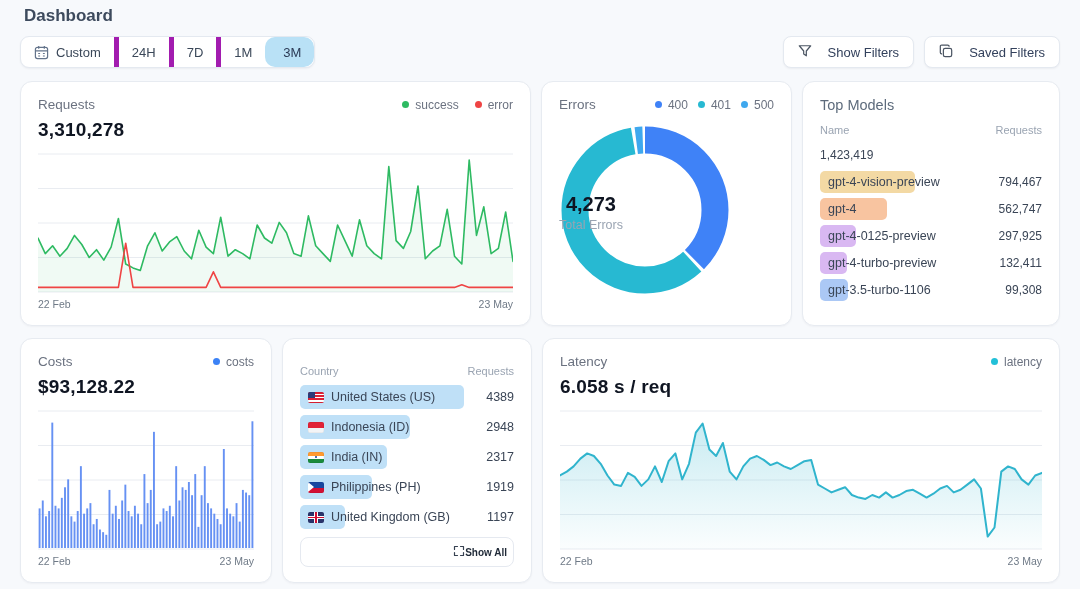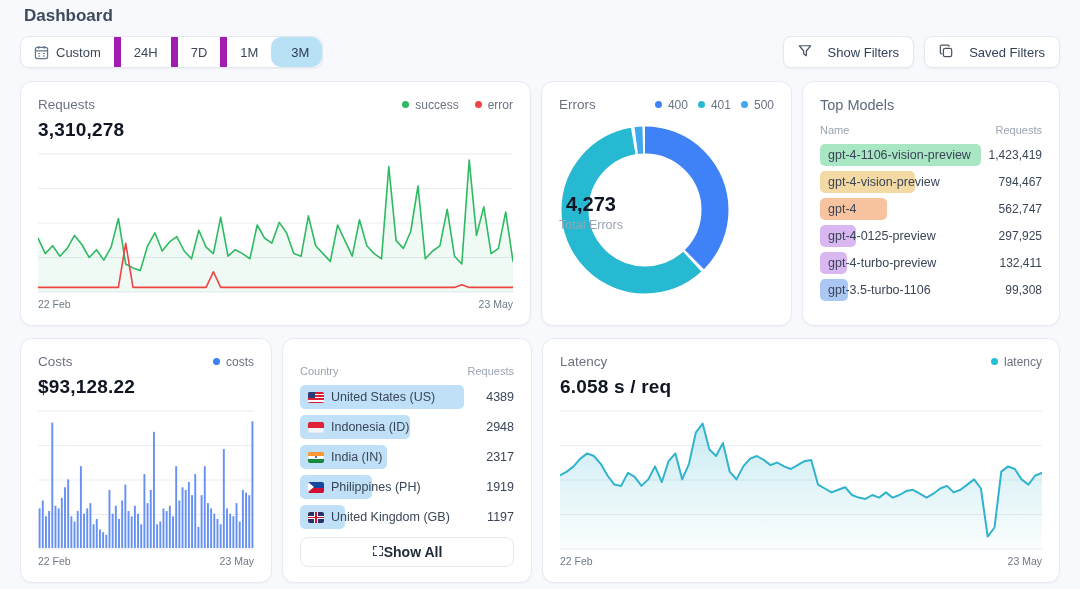--- a/index.html
+++ b/index.html
@@ -10,21 +10,21 @@
     font-family:"Liberation Sans", sans-serif;
   }
   .page { padding:0 20px; }
   .page-title { font-size:17px; font-weight:700; color:#3d4a5d; margin:6px 4px 0; }
 
   
   .toolbar { display:flex; justify-content:space-between; align-items:center; margin-top:10px; }
   .seg { display:flex; background:#fff; border:1px solid #e4e9f0; border-radius:9px;
          overflow:hidden; height:32px; box-shadow:0 1px 2px rgba(16,24,40,.05); }
   .seg-item { display:flex; align-items:center; gap:7px; padding:0 13px; font-size:13px;
-         color:#3b4859; background:transparent; border:none; border-left:7px solid #a21caf;
+         color:#3b4859; background:transparent; border:none; border-left:5px solid #a21caf;
          cursor:pointer; font-family:inherit; }
   .seg-item:first-child { border-left:none; }
   .seg-item.active { background:#b9e1f6; border-radius:10px; border-left-color:transparent; color:#2b3a55; font-weight:400; }
   .seg-item svg { display:block; }
   .toolbar-right { display:flex; gap:10px; }
   .btn { display:flex; align-items:center; gap:16px; background:#fff; border:1px solid #e4e9f0;
          border-radius:8px; height:32px; padding:0 14px; font-size:13px; color:#33415c;
          box-shadow:0 1px 2px rgba(16,24,40,.05); cursor:pointer; font-family:inherit; }
 
   
@@ -61,23 +61,23 @@
   .mlabel { position:absolute; left:8px; top:0; line-height:22px; font-size:12.5px; color:#3a4556; white-space:nowrap; }
   .mval { font-size:12px; color:#3a4556; }
 
   .crow { display:flex; align-items:center; justify-content:space-between; height:24px; margin-bottom:6px; }
   .cname { position:relative; flex:1; height:24px; margin-right:8px; }
   .cbar { position:absolute; left:0; top:0; height:100%; border-radius:5px; background:#bfe0f7; }
   .clabel { position:absolute; left:8px; top:0; height:24px; display:flex; align-items:center; gap:7px;
             font-size:12.5px; color:#3a4556; white-space:nowrap; }
   .cval { font-size:12.5px; color:#3a4556; }
 
-  .showall { margin-top:auto; display:flex; align-items:center; justify-content:center; 
+  .showall { margin-top:auto; display:flex; align-items:center; justify-content:flex-end; 
              border:1px solid #e5e9f0; border-radius:8px; height:30px; background:#fff;
-             font-size:14px; color:#1f2937; cursor:pointer; font-family:inherit; font-weight:600; }
+             font-size:10px; color:#1f2937; cursor:pointer; font-family:inherit; font-weight:600; }
 
   
   .flag { width:16px; height:11px; border-radius:2px; display:inline-block; position:relative;
           overflow:hidden; flex:none; box-shadow:0 0 0 .5px rgba(0,0,0,.08) inset; }
   .flag-us { background:repeating-linear-gradient(to bottom,#dd2033 0 1.6px,#fff 1.6px 3.2px); }
   .flag-us::after { content:""; position:absolute; left:0; top:0; width:7px; height:6px; background:#2c3b78; }
   .flag-id { background:linear-gradient(to bottom,#e12237 0 50%,#f3f4f6 50%); }
   .flag-in { background:linear-gradient(to bottom,#ff9a30 0 34%,#fff 34% 66%,#1a8a3c 66%); }
   .flag-in::after { content:""; position:absolute; left:6.7px; top:4.2px; width:2.6px; height:2.6px;
                     border-radius:50%; background:#1c3f94; }
@@ -197,24 +197,20 @@
     <section class="card card-models">
       <div class="card-head">
         <span class="card-title" style="font-size:14.5px;color:#5d6b7c">Top Models</span>
       </div>
       <div class="tbl-head">
         <span>Name</span>
         <span>Requests</span>
       </div>
       <div id="modelRows">
           <div class="mrow">
-      <span class="mname">
-        <span class="mbar" style="width:100.0%;background:#a9e6c3"></span>
-        <span class="mlabel">gpt-4-1106-vision-preview</span>
-      </span>
       <span class="mval">1,423,419</span>
           </div>
           <div class="mrow">
       <span class="mname">
         <span class="mbar" style="width:55.8%;background:#f3d9a4"></span>
         <span class="mlabel">gpt-4-vision-preview</span>
       </span>
       <span class="mval">794,467</span>
           </div>
           <div class="mrow">

